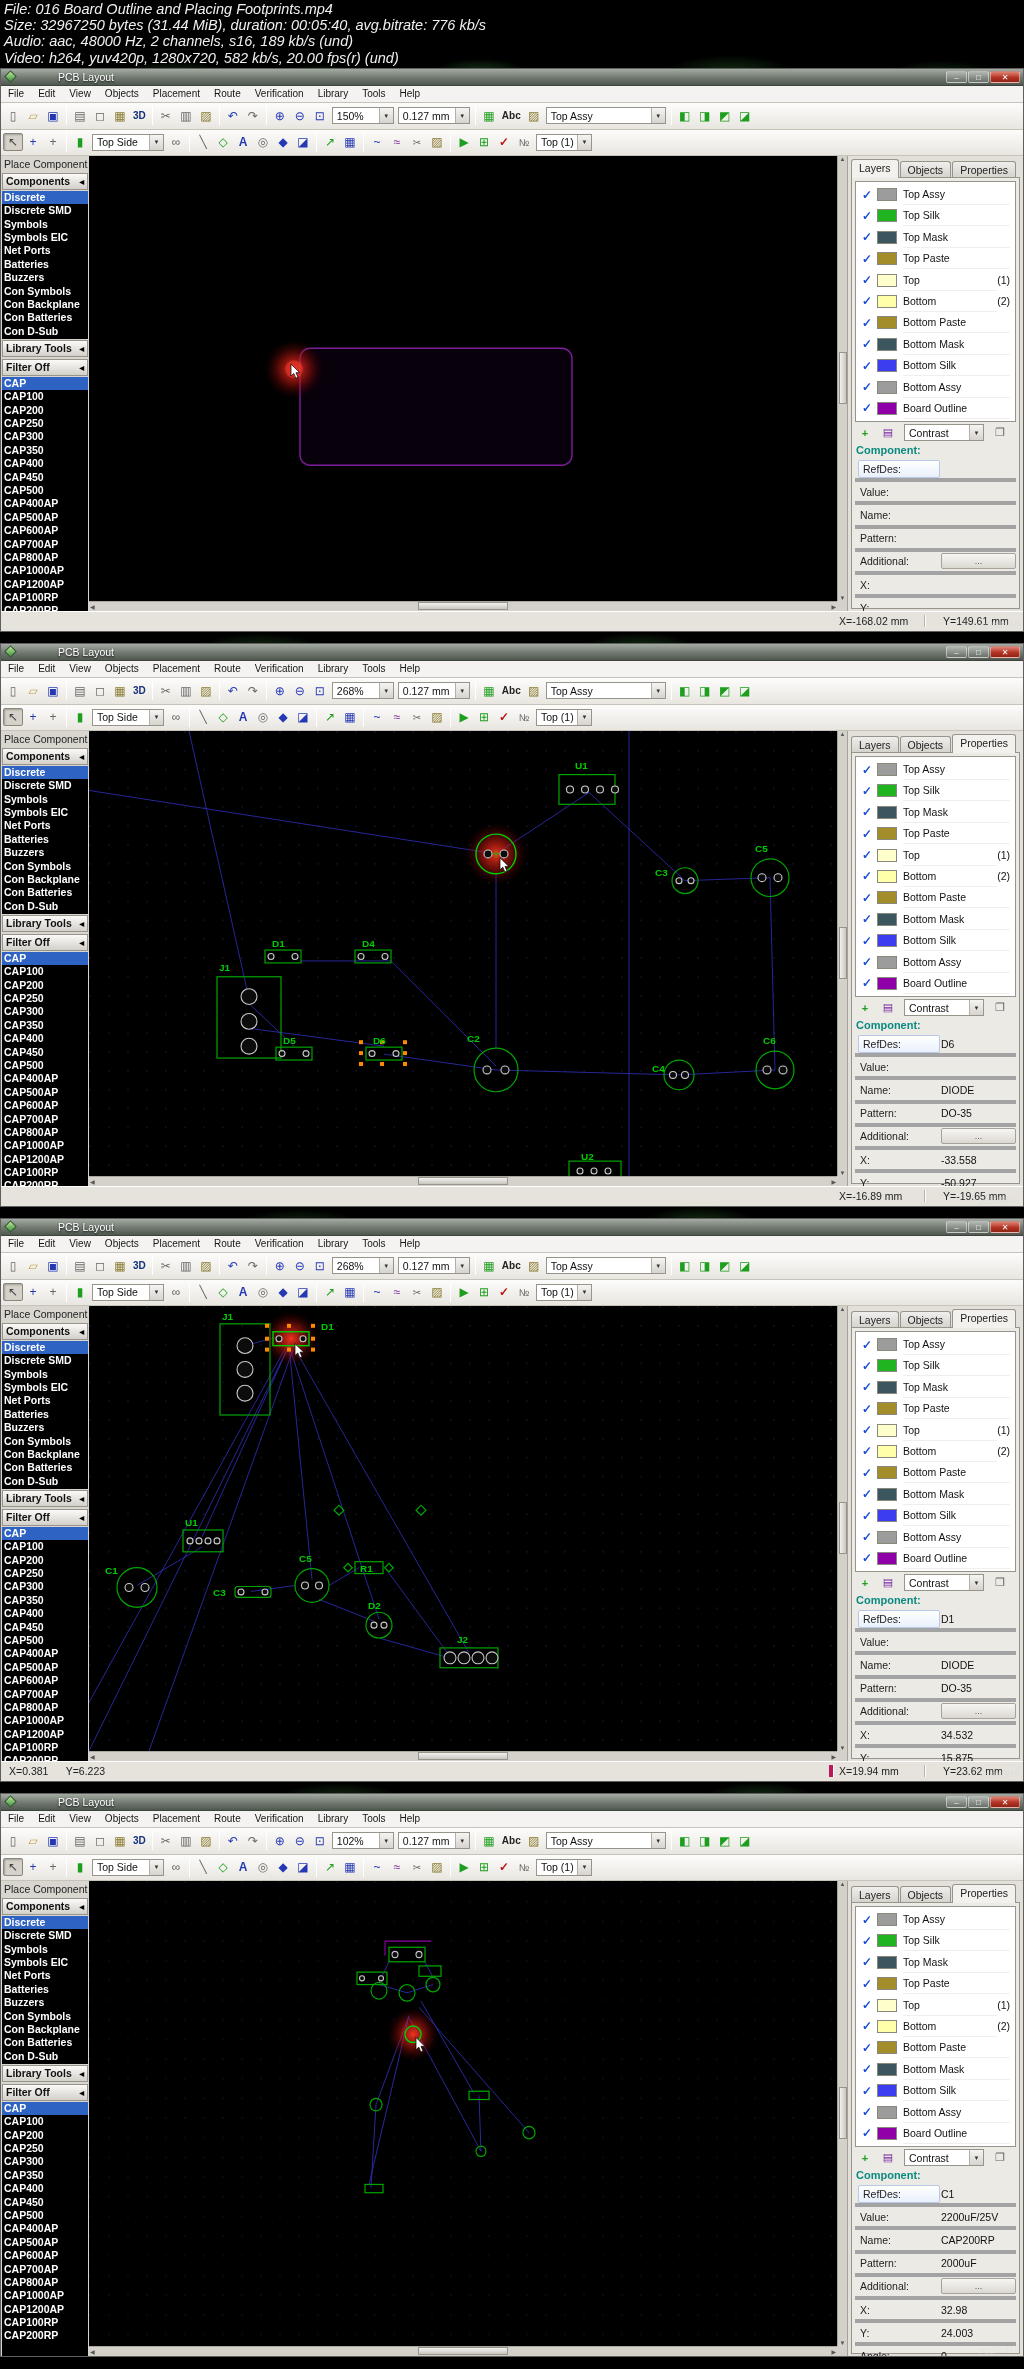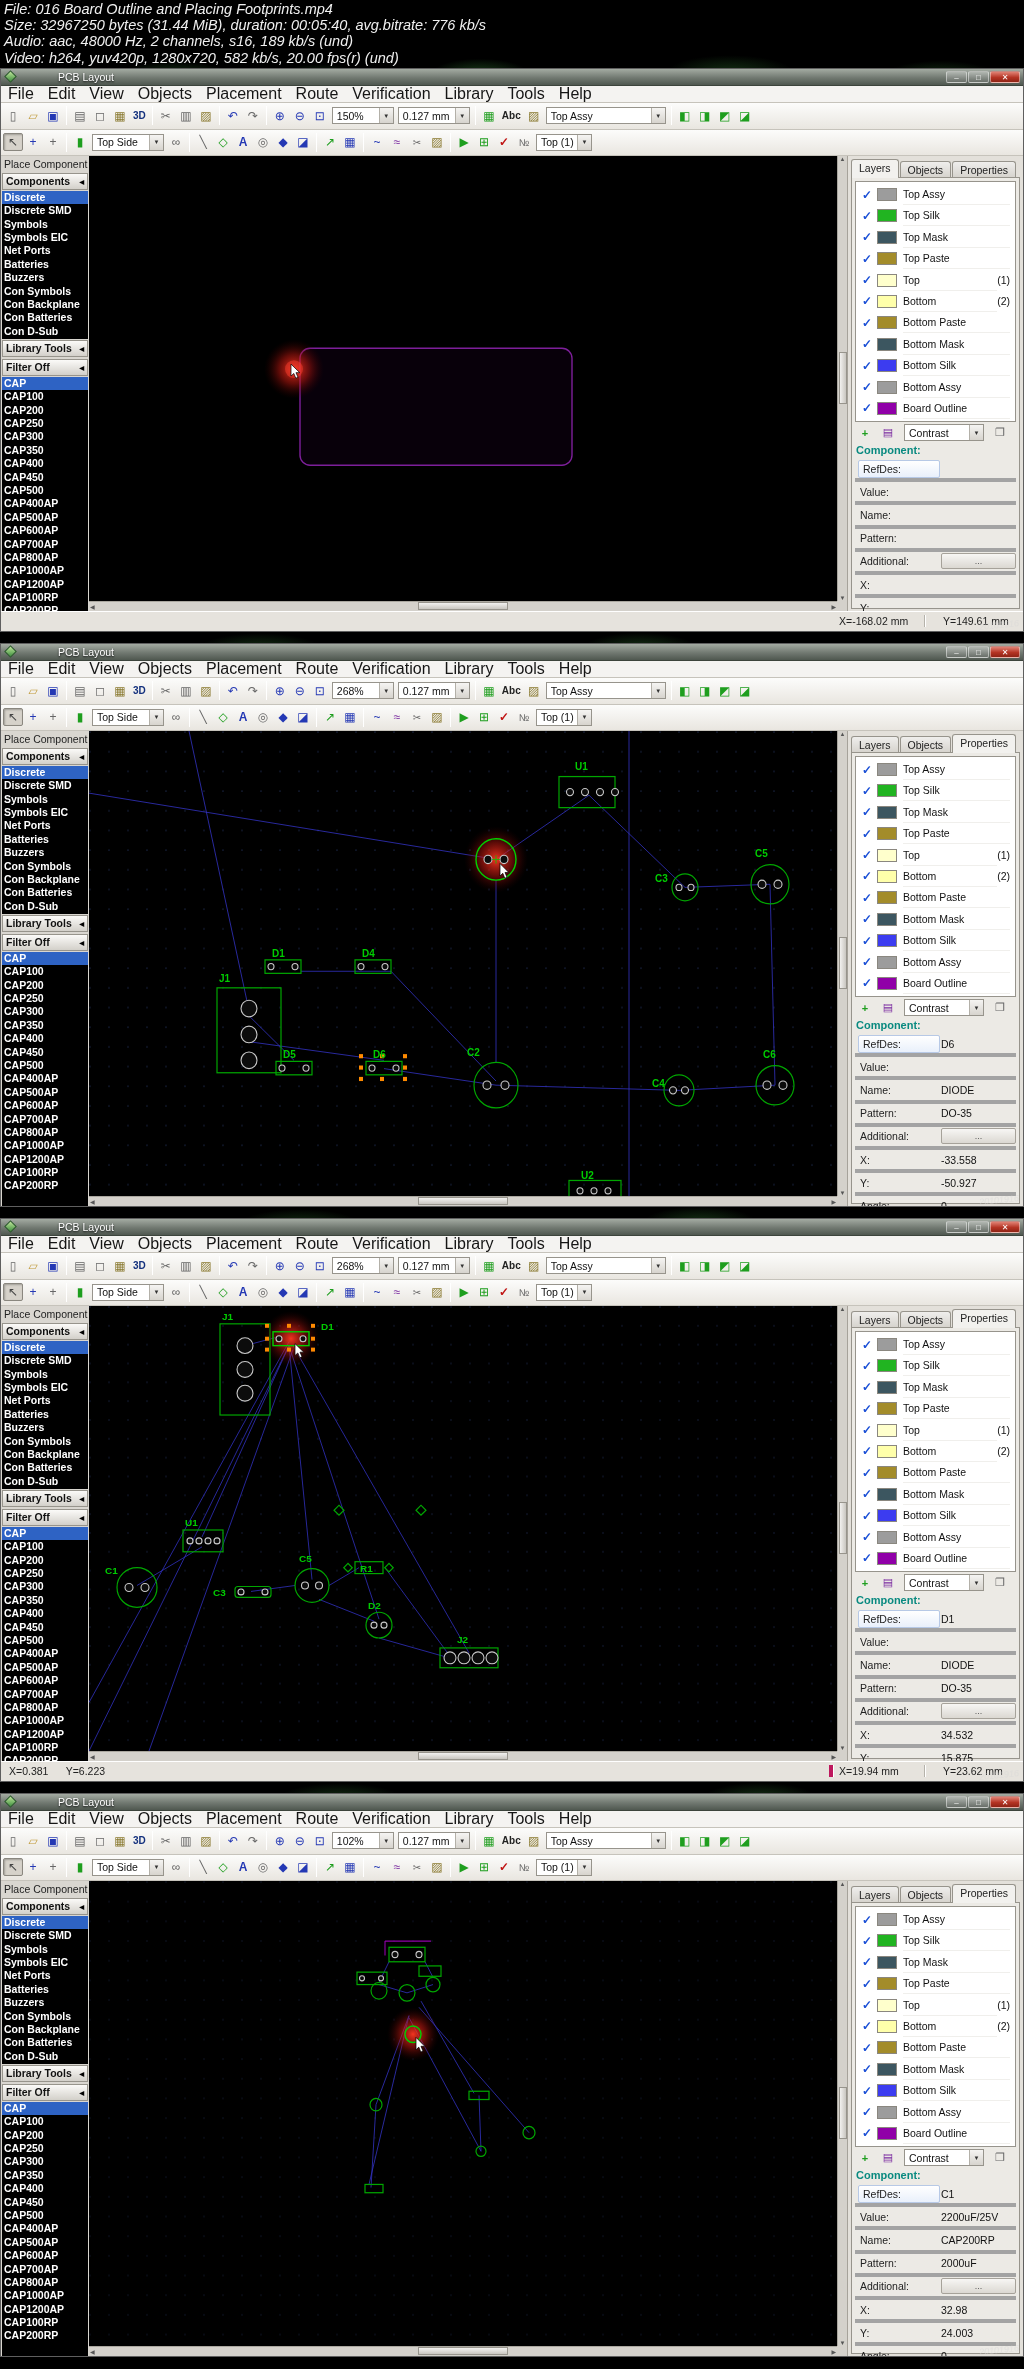--- a/index.html
+++ b/index.html
@@ -40,21 +40,21 @@
   .appicon { width: 9px; height: 9px; margin: 0 4px 0 2px; transform: rotate(45deg);
     background: linear-gradient(135deg,#bfe79a,#3f8f3f); border: 1px solid #2c5c2c; }
   .wtitle { color: #fff; font-size: 10.5px; text-shadow: 0 1px 2px rgba(0,0,0,.9); }
   .wbtns { margin-left: auto; display: flex; gap: 1px; }
   .wbtn { width: 21px; height: 12px; font-size: 8px; line-height: 11px; text-align: center;
     color: #fff; background: linear-gradient(rgba(190,195,190,.7), rgba(110,115,110,.7));
     border: 1px solid rgba(255,255,255,.45); border-radius: 2px; }
   .wbtn.close { width: 30px; background: linear-gradient(#e08173,#b43424 55%, #8f2315); }
   .menubar { height: 17px; flex: 0 0 17px; background: #f4f3f1; border-bottom: 1px solid #c6c3bb;
     display: flex; align-items: center; }
-  .mitem { font-size: 16px; color: #151515; padding: 0 7px; }
+  .mitem { font-size: 10px; color: #151515; padding: 0 7px; }
   .tb { display: flex; align-items: center; background: linear-gradient(#fcfcfb,#e9e6e0);
     border-bottom: 1px solid #c6c3bb; padding: 0 2px; }
   .tb1 { height: 27px; flex: 0 0 27px; }
   .tb2 { height: 26px; flex: 0 0 26px; }
   .ti { width: 20px; height: 18px; display: inline-flex; align-items: center; justify-content: center;
     font-size: 12px; color: #444; border-radius: 2px; flex: 0 0 auto; }
   .ti.sm { font-size: 10px; }
   .ti.pressed { background: #d6d2ca; border: 1px solid #8a877f; box-shadow: inset 1px 1px 2px rgba(0,0,0,.25); }
   .t3d, .tabc { font-weight: bold; font-size: 10px; color: #14317e; width: auto; padding: 0 3px; }
   .tabc { color: #222; }
@@ -899,20 +899,25 @@
                 <span class="plabel">Angle:</span>
                 <span class="pval">0</span>
               </div>
 
             </div>
 
           </div>
         </div>
       </div>
 
+      <div class="statusbar">
+        <span class="st-left"></span>
+        <span class="st-cell stx">X=-16.89 mm</span>
+        <span class="st-cell sty">Y=-19.65 mm</span>
+      </div>
       <div class="watermark">20101916</div>
     </div>
     <div class="gap"></div>
   </div>
 
   <div class="winblock">
     <div class="win props">
 
       <div class="titlebar">
         <span class="appicon"></span>

